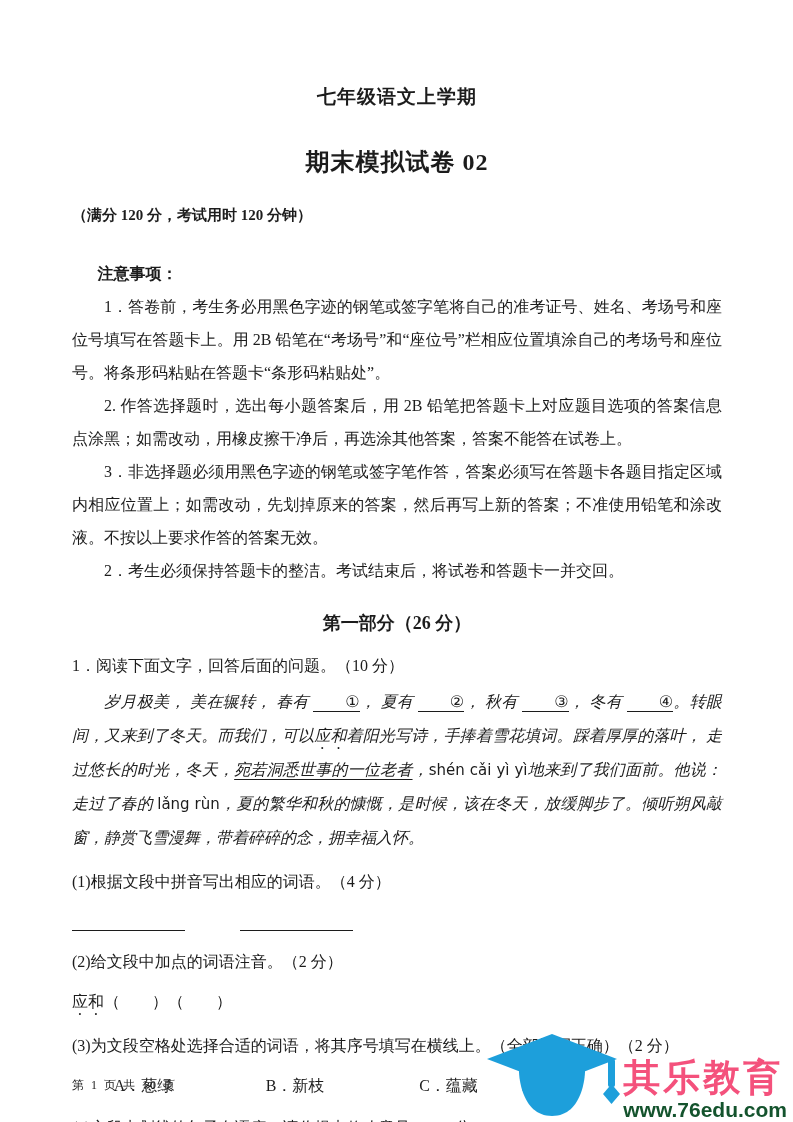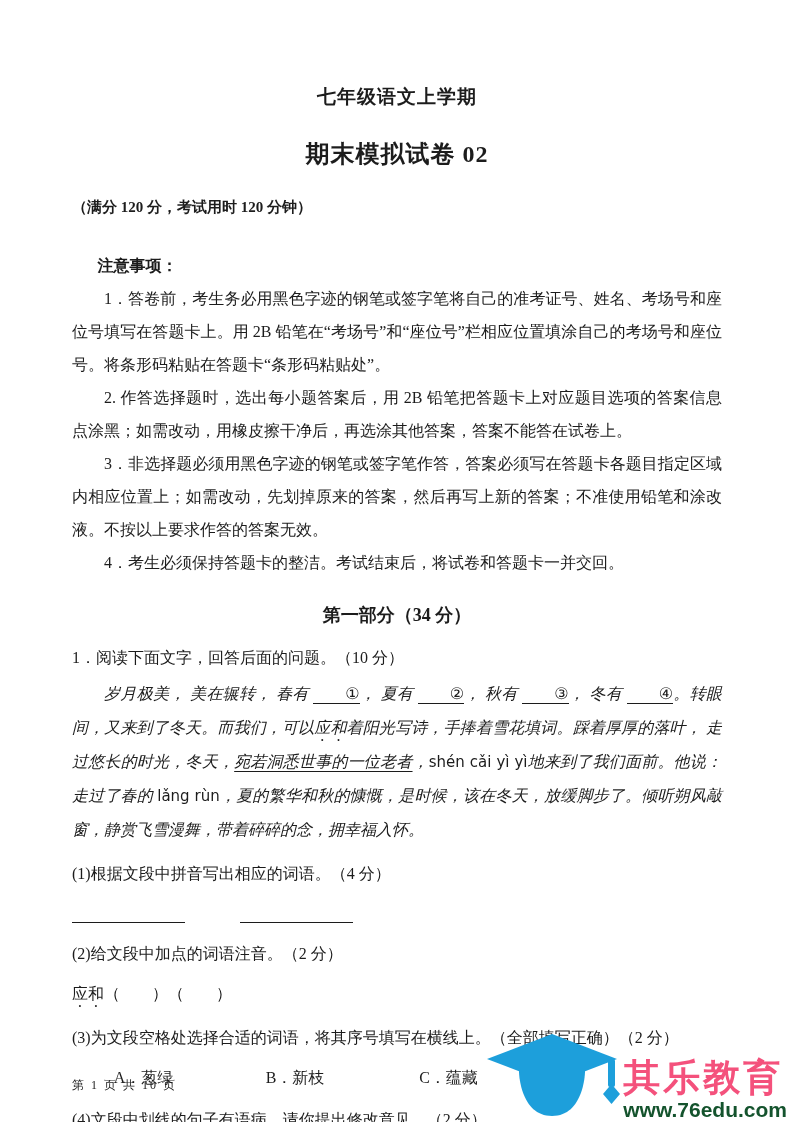--- a/index.html
+++ b/index.html
@@ -18,21 +18,21 @@
 
   .course-title {
     text-align:center;
     font-size:19px; font-weight:bold;
     letter-spacing:1px;
     font-family:"Liberation Sans", sans-serif;
   }
   .paper-title {
     text-align:center;
     font-size:24px; font-weight:bold;
-    margin-top:28px;
+    margin-top:36px;
     letter-spacing:1px;
   }
   .paper-subtitle {
     text-align:left;
     font-size:15px; font-weight:bold;
     margin-top:28px;
   }
 
   .notes { margin-top:32px; line-height:33px; text-align:justify; }
   .notes-heading { font-weight:bold; text-indent:1.6em; font-family:"Liberation Sans", sans-serif; }
@@ -120,24 +120,24 @@
 
     <div class="course-title">七年级语文上学期</div>
     <div class="paper-title">期末模拟试卷 02</div>
     <div class="paper-subtitle">（满分 120 分，考试用时 120 分钟）</div>
 
     <div class="notes">
       <div class="notes-heading">注意事项：</div>
       <div class="note-item">1．答卷前，考生务必用黑色字迹的钢笔或签字笔将自己的准考证号、姓名、考场号和座位号填写在答题卡上。用 2B 铅笔在“考场号”和“座位号”栏相应位置填涂自己的考场号和座位号。将条形码粘贴在答题卡“条形码粘贴处”。</div>
       <div class="note-item">2. 作答选择题时，选出每小题答案后，用 2B 铅笔把答题卡上对应题目选项的答案信息点涂黑；如需改动，用橡皮擦干净后，再选涂其他答案，答案不能答在试卷上。</div>
       <div class="note-item">3．非选择题必须用黑色字迹的钢笔或签字笔作答，答案必须写在答题卡各题目指定区域内相应位置上；如需改动，先划掉原来的答案，然后再写上新的答案；不准使用铅笔和涂改液。不按以上要求作答的答案无效。</div>
-      <div class="note-item">4．考生必须保持答题卡的整洁。考试结束后，将试卷和答题卡一并交回。</div>
+      <div class="note-item">2．考生必须保持答题卡的整洁。考试结束后，将试卷和答题卡一并交回。</div>
     </div>
 
-    <div class="section-title">第一部分（34 分）</div>
+    <div class="section-title">第一部分（26 分）</div>
 
     <div class="q-stem">1．阅读下面文字，回答后面的问题。（10 分）</div>
 
     <div class="passage">
       <span>岁月极美， 美在辗转， 春有 </span><span class="blank-circle">①</span><span>， 夏有 </span><span class="blank-circle">②</span><span>， 秋有 </span><span class="blank-circle">③</span><span>， 冬有 </span><span class="blank-circle">④</span><span>。转眼间，又来到了冬天。而我们，可以</span><span class="dot-under">应和</span><span>着阳光写诗，手捧着雪花填词。踩着厚厚的落叶， 走过悠长的时光，冬天，</span><span class="u">宛若洞悉世事的一位老者</span><span>，</span><span class="pinyin">shén cǎi yì yì</span><span>地来到了我们面前。他说：走过了春的 </span><span class="pinyin">lǎng rùn</span><span>，夏的繁华和秋的慷慨，是时候，该在冬天，放缓脚步了。倾听朔风敲窗，静赏飞雪漫舞，带着碎碎的念，拥幸福入怀。</span>
     </div>
 
     <div class="sub-q">(1)根据文段中拼音写出相应的词语。（4 分）</div>
 
     <div class="blank-row">

